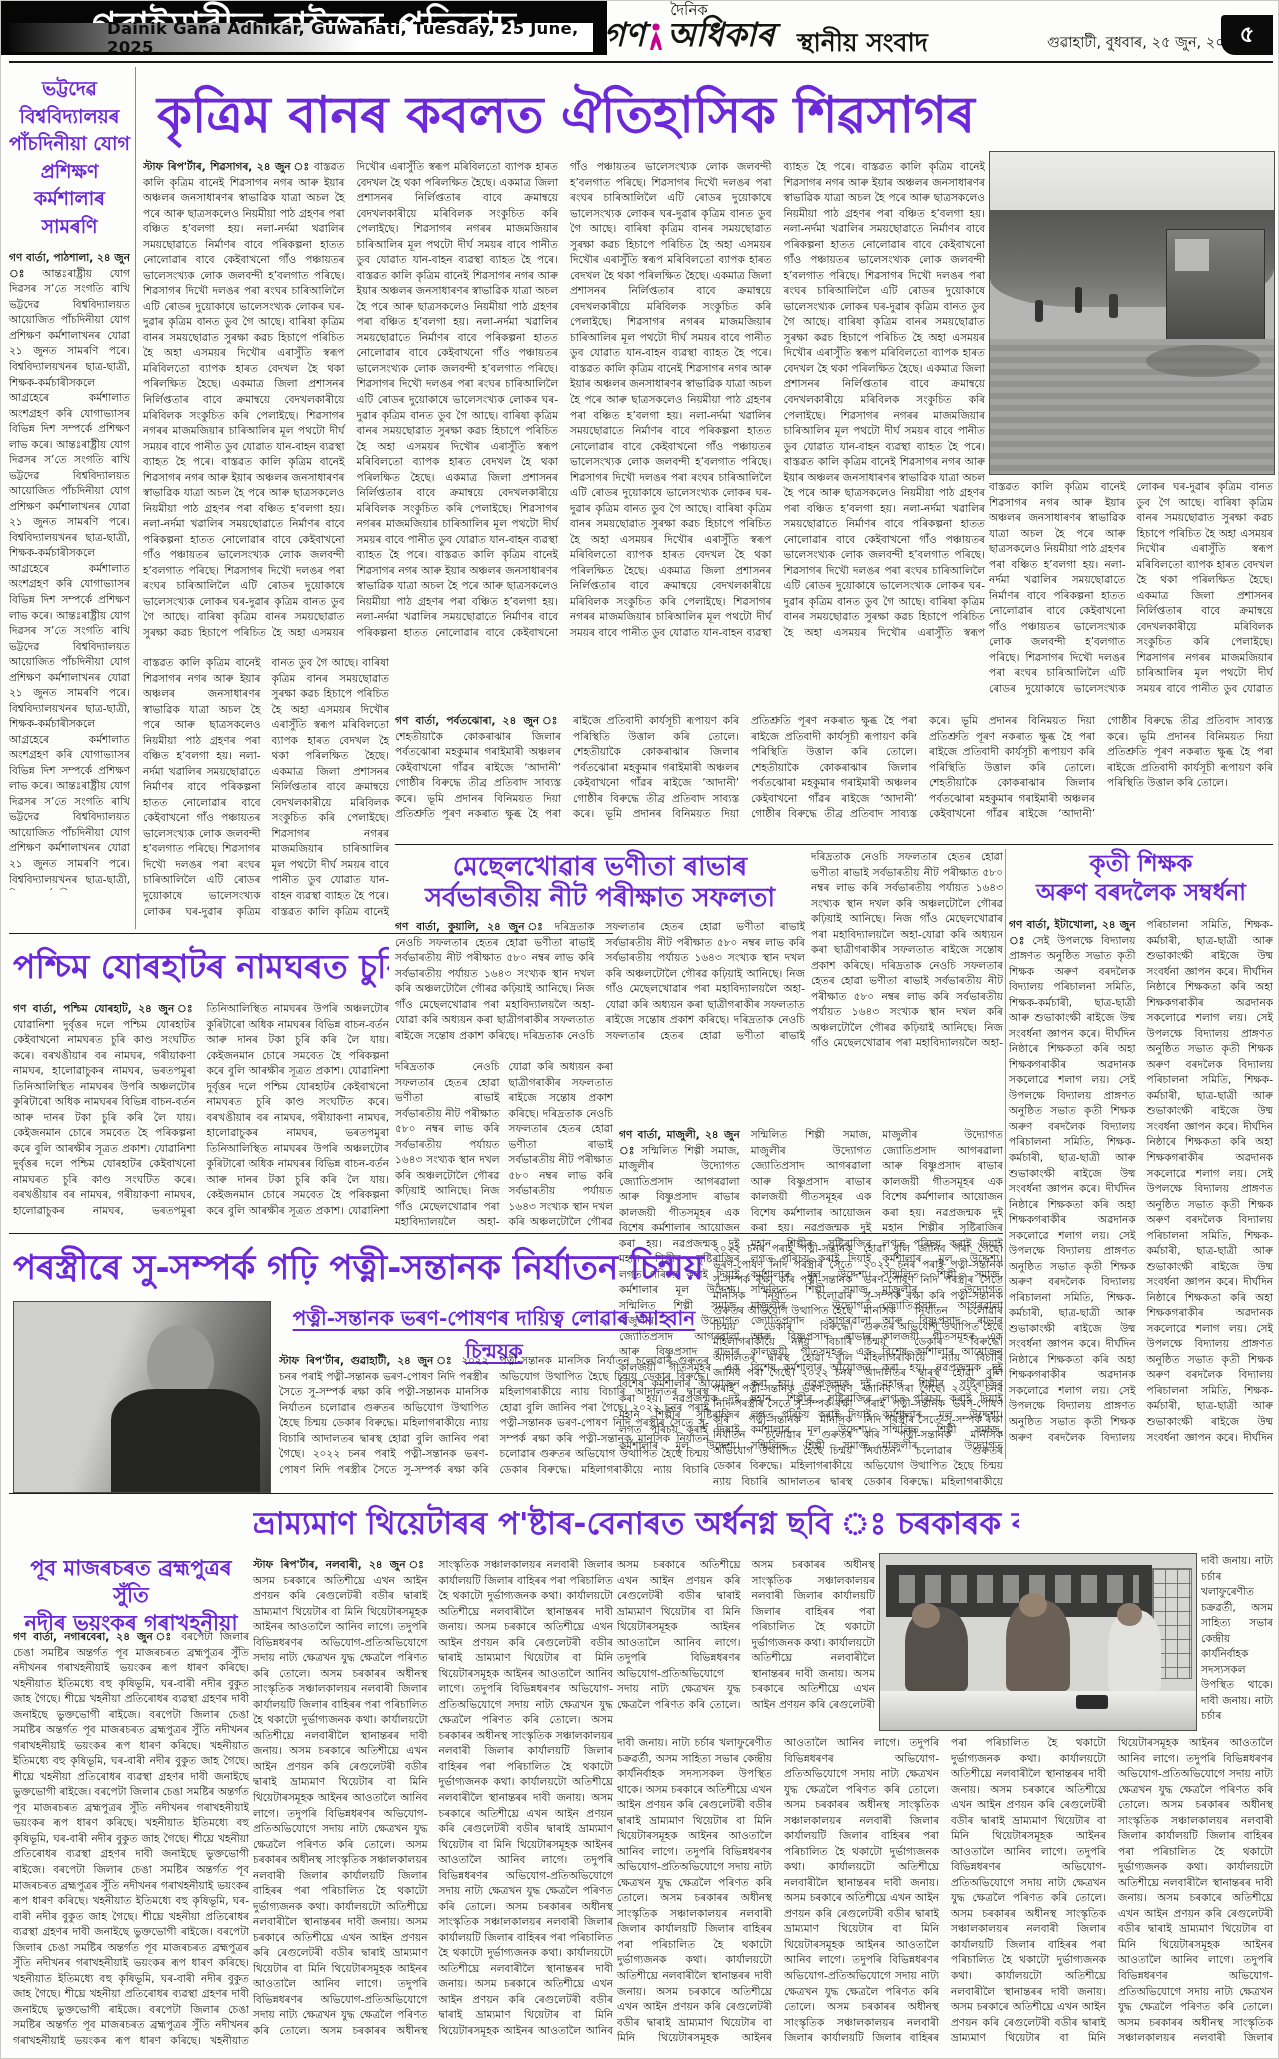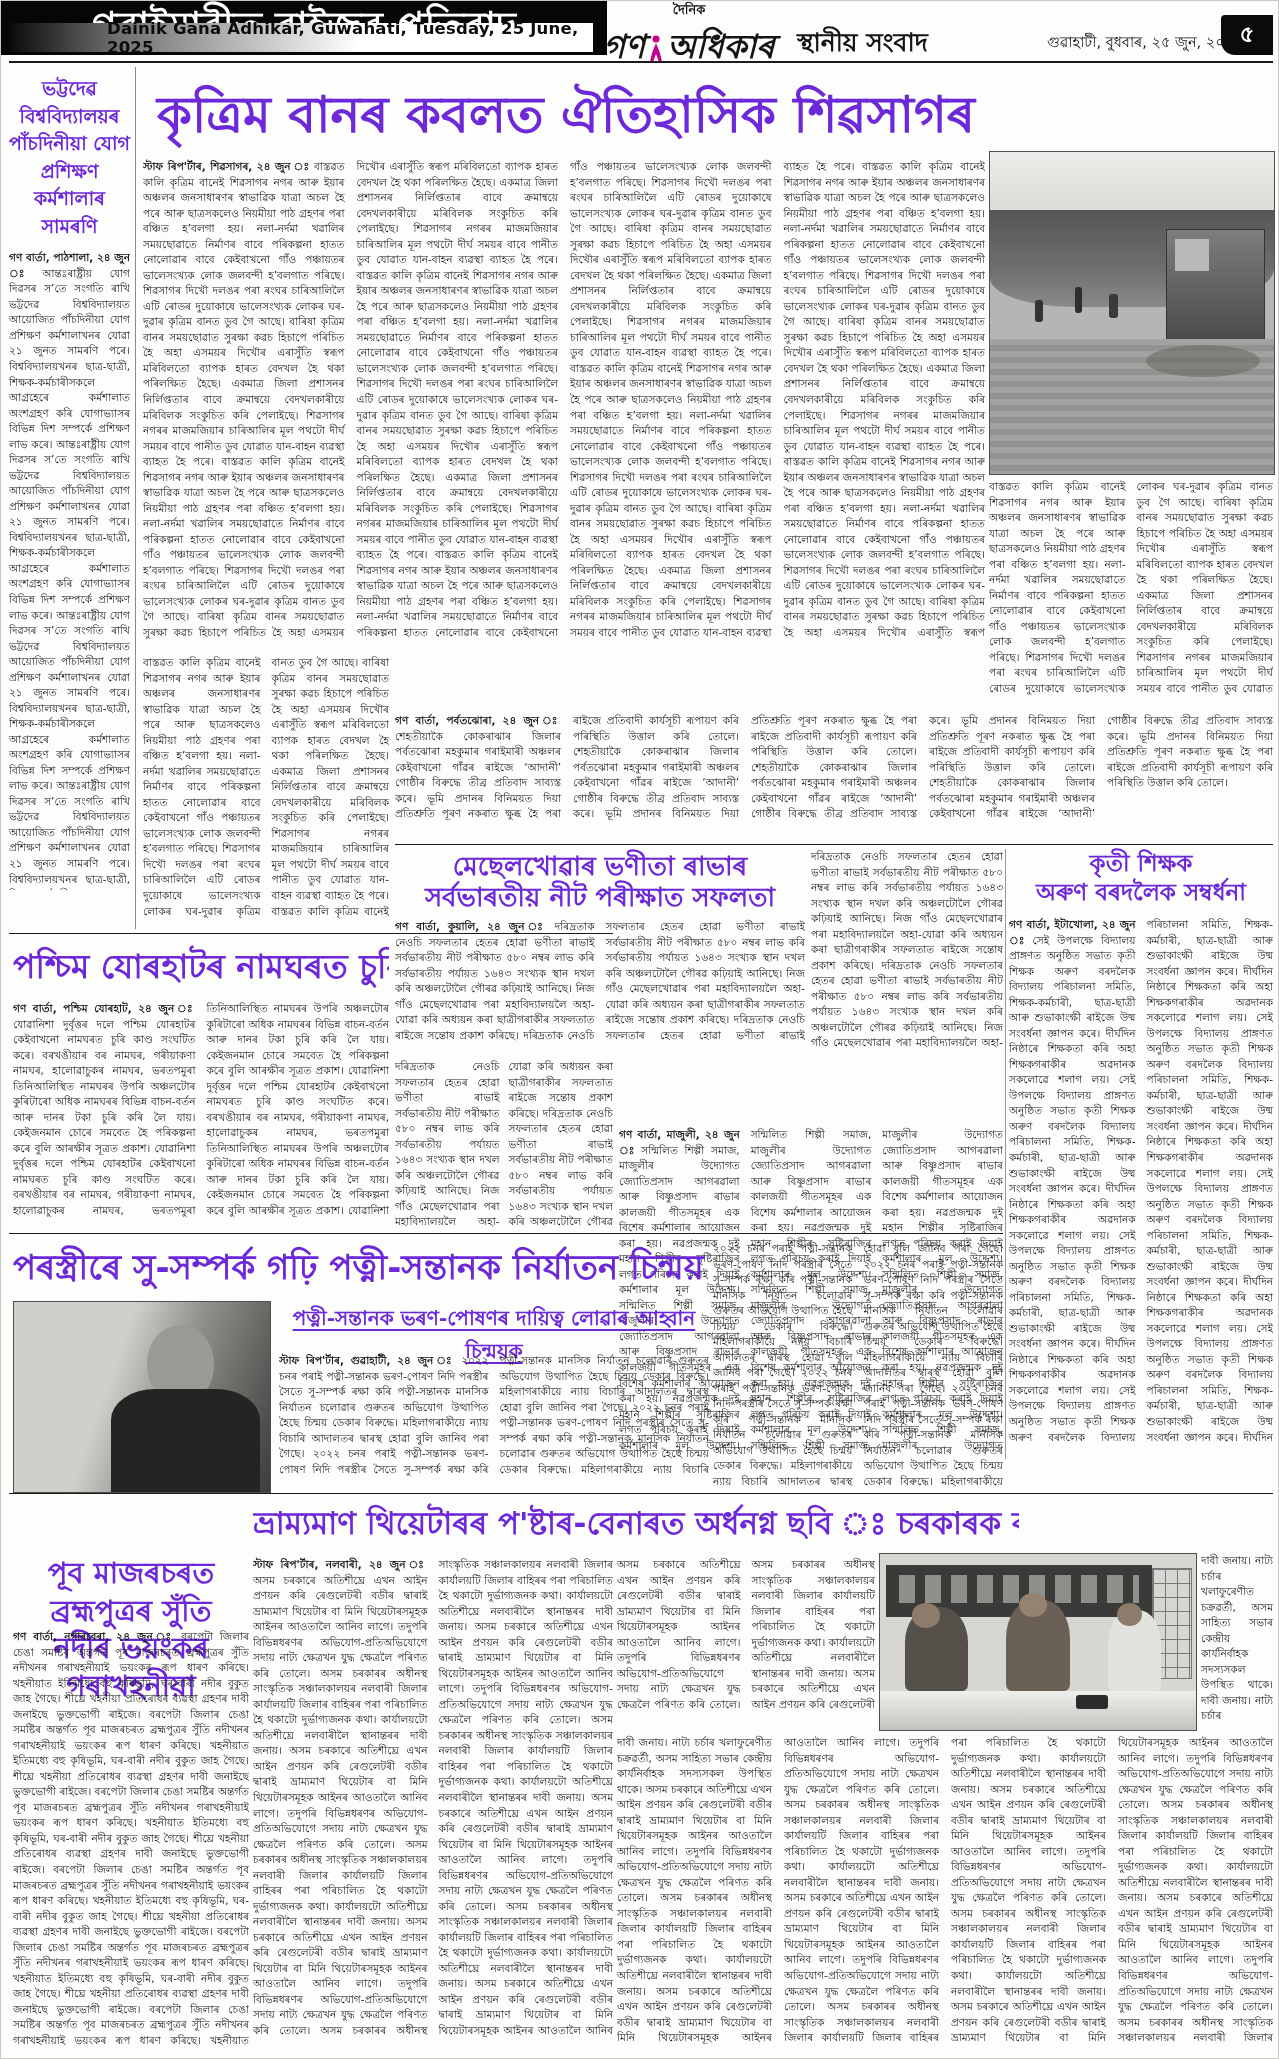--- a/index.html
+++ b/index.html
@@ -27,21 +27,21 @@
   
   #mast-bar{
     left:8px;top:22px;width:584px;height:29px;
     background:linear-gradient(to right,#0a0a0a,#6d6d6d 18%,#ffffff 60%);
     display:flex;align-items:center;
   }
   #mast-bar span{
     margin-left:98px;font-weight:bold;font-size:16.5px;color:#0c0c0c;letter-spacing:.2px;
   }
   #logo{left:582px;top:2px;width:212px;height:58px;text-align:center;line-height:1;}
-  #logo .logo-top{font-size:13px;font-weight:bold;display:block;margin-bottom:14px;}
+  #logo .logo-top{font-size:15px;font-weight:normal;display:block;margin-bottom:0;}
   #logo .logo-main{font-size:33px;font-weight:bold;display:inline-flex;align-items:flex-end;gap:2px;font-style:italic;}
   #section-label{left:796px;top:22px;font-size:25px;font-weight:bold;}
   #date-line{left:1046px;top:30px;font-size:14.5px;}
   #page-badge{
     left:1220px;top:14px;width:52px;height:40px;background:#0b0b0b;color:#fff;
     display:flex;align-items:center;justify-content:center;font-size:23px;font-weight:bold;
     border-radius:4px 0 0 14px;
   }
   
   .photo{position:absolute;overflow:hidden;background:#b5b5b3;border:1px solid #4e4e4e;}
@@ -175,21 +175,21 @@
   <div class="body-text cols-2 abs" style="left:278px;top:1352px;width:430px;height:138px;">
     <b class="byline">স্টাফ ৰিপ'ৰ্টাৰ, গুৱাহাটী, ২৪ জুন ঃ</b>
     <span>২০২২ চনৰ পৰাই পত্নী-সন্তানক ভৰণ-পোষণ নিদি পৰস্ত্ৰীৰ সৈতে সু-সম্পৰ্ক ৰক্ষা কৰি পত্নী-সন্তানক মানসিক নিৰ্যাতন চলোৱাৰ গুৰুতৰ অভিযোগ উত্থাপিত হৈছে চিন্ময় ডেকাৰ বিৰুদ্ধে। মহিলাগৰাকীয়ে ন্যায় বিচাৰি আদালতৰ দ্বাৰস্থ হোৱা বুলি জানিব পৰা গৈছে। ২০২২ চনৰ পৰাই পত্নী-সন্তানক ভৰণ-পোষণ নিদি পৰস্ত্ৰীৰ সৈতে সু-সম্পৰ্ক ৰক্ষা কৰি পত্নী-সন্তানক মানসিক নিৰ্যাতন চলোৱাৰ গুৰুতৰ অভিযোগ উত্থাপিত হৈছে চিন্ময় ডেকাৰ বিৰুদ্ধে। মহিলাগৰাকীয়ে ন্যায় বিচাৰি আদালতৰ দ্বাৰস্থ হোৱা বুলি জানিব পৰা গৈছে। ২০২২ চনৰ পৰাই পত্নী-সন্তানক ভৰণ-পোষণ নিদি পৰস্ত্ৰীৰ সৈতে সু-সম্পৰ্ক ৰক্ষা কৰি পত্নী-সন্তানক মানসিক নিৰ্যাতন চলোৱাৰ গুৰুতৰ অভিযোগ উত্থাপিত হৈছে চিন্ময় ডেকাৰ বিৰুদ্ধে। মহিলাগৰাকীয়ে ন্যায় বিচাৰি আদালতৰ দ্বাৰস্থ হোৱা বুলি জানিব পৰা গৈছে। ২০২২ চনৰ পৰাই পত্নী-সন্তানক ভৰণ-পোষণ নিদি পৰস্ত্ৰীৰ সৈতে সু-সম্পৰ্ক ৰক্ষা কৰি পত্নী-সন্তানক মানসিক নিৰ্যাতন চলোৱাৰ গুৰুতৰ অভিযোগ উত্থাপিত হৈছে চিন্ময় ডেকাৰ বিৰুদ্ধে। মহিলাগৰাকীয়ে ন্যায় বিচাৰি আদালতৰ দ্বাৰস্থ হোৱা বুলি জানিব পৰা গৈছে।</span>
   </div>
   <div class="body-text cols-2 abs" style="left:712px;top:1240px;width:290px;height:250px;">
     <span>২০২২ চনৰ পৰাই পত্নী-সন্তানক ভৰণ-পোষণ নিদি পৰস্ত্ৰীৰ সৈতে সু-সম্পৰ্ক ৰক্ষা কৰি পত্নী-সন্তানক মানসিক নিৰ্যাতন চলোৱাৰ গুৰুতৰ অভিযোগ উত্থাপিত হৈছে চিন্ময় ডেকাৰ বিৰুদ্ধে। মহিলাগৰাকীয়ে ন্যায় বিচাৰি আদালতৰ দ্বাৰস্থ হোৱা বুলি জানিব পৰা গৈছে। ২০২২ চনৰ পৰাই পত্নী-সন্তানক ভৰণ-পোষণ নিদি পৰস্ত্ৰীৰ সৈতে সু-সম্পৰ্ক ৰক্ষা কৰি পত্নী-সন্তানক মানসিক নিৰ্যাতন চলোৱাৰ গুৰুতৰ অভিযোগ উত্থাপিত হৈছে চিন্ময় ডেকাৰ বিৰুদ্ধে। মহিলাগৰাকীয়ে ন্যায় বিচাৰি আদালতৰ দ্বাৰস্থ হোৱা বুলি জানিব পৰা গৈছে। ২০২২ চনৰ পৰাই পত্নী-সন্তানক ভৰণ-পোষণ নিদি পৰস্ত্ৰীৰ সৈতে সু-সম্পৰ্ক ৰক্ষা কৰি পত্নী-সন্তানক মানসিক নিৰ্যাতন চলোৱাৰ গুৰুতৰ অভিযোগ উত্থাপিত হৈছে চিন্ময় ডেকাৰ বিৰুদ্ধে। মহিলাগৰাকীয়ে ন্যায় বিচাৰি আদালতৰ দ্বাৰস্থ হোৱা বুলি জানিব পৰা গৈছে। ২০২২ চনৰ পৰাই পত্নী-সন্তানক ভৰণ-পোষণ নিদি পৰস্ত্ৰীৰ সৈতে সু-সম্পৰ্ক ৰক্ষা কৰি পত্নী-সন্তানক মানসিক নিৰ্যাতন চলোৱাৰ গুৰুতৰ অভিযোগ উত্থাপিত হৈছে চিন্ময় ডেকাৰ বিৰুদ্ধে। মহিলাগৰাকীয়ে ন্যায় বিচাৰি আদালতৰ দ্বাৰস্থ হোৱা বুলি জানিব পৰা গৈছে। ২০২২ চনৰ পৰাই পত্নী-সন্তানক ভৰণ-পোষণ নিদি পৰস্ত্ৰীৰ সৈতে সু-সম্পৰ্ক ৰক্ষা কৰি পত্নী-সন্তানক মানসিক নিৰ্যাতন চলোৱাৰ গুৰুতৰ অভিযোগ উত্থাপিত হৈছে চিন্ময় ডেকাৰ বিৰুদ্ধে। মহিলাগৰাকীয়ে ন্যায় বিচাৰি আদালতৰ দ্বাৰস্থ হোৱা বুলি জানিব পৰা গৈছে।</span>
   </div>
 
   <div class="rule" style="left:8px;top:1492px;width:1264px;height:1px;"></div>
 
-  <div class="abs headline hl-center" style="left:12px;top:1554px;width:236px;height:66px;font-size:29px;line-height:1.3;">
+  <div class="abs headline hl-center" style="left:12px;top:1554px;width:236px;height:66px;font-size:21px;line-height:1.3;">
     <div>পূব মাজৰচৰত ব্ৰহ্মপুত্ৰৰ সুঁতি</div>
     <div>নদীৰ ভয়ংকৰ গৰাখহনীয়া</div>
   </div>
   <div class="body-text cols-1 abs" style="left:12px;top:1628px;width:236px;height:423px;">
     <b class="byline">গণ বাৰ্তা, নগাৰবেৰা, ২৪ জুন ঃ</b>
     <span>বৰপেটা জিলাৰ চেঙা সমষ্টিৰ অন্তৰ্গত পূব মাজৰচৰত ব্ৰহ্মপুত্ৰৰ সুঁতি নদীখনৰ গৰাখহনীয়াই ভয়ংকৰ ৰূপ ধাৰণ কৰিছে। খহনীয়াত ইতিমধ্যে বহু কৃষিভূমি, ঘৰ-বাৰী নদীৰ বুকুত জাহ গৈছে। শীঘ্ৰে খহনীয়া প্ৰতিৰোধৰ ব্যৱস্থা গ্ৰহণৰ দাবী জনাইছে ভুক্তভোগী ৰাইজে। বৰপেটা জিলাৰ চেঙা সমষ্টিৰ অন্তৰ্গত পূব মাজৰচৰত ব্ৰহ্মপুত্ৰৰ সুঁতি নদীখনৰ গৰাখহনীয়াই ভয়ংকৰ ৰূপ ধাৰণ কৰিছে। খহনীয়াত ইতিমধ্যে বহু কৃষিভূমি, ঘৰ-বাৰী নদীৰ বুকুত জাহ গৈছে। শীঘ্ৰে খহনীয়া প্ৰতিৰোধৰ ব্যৱস্থা গ্ৰহণৰ দাবী জনাইছে ভুক্তভোগী ৰাইজে। বৰপেটা জিলাৰ চেঙা সমষ্টিৰ অন্তৰ্গত পূব মাজৰচৰত ব্ৰহ্মপুত্ৰৰ সুঁতি নদীখনৰ গৰাখহনীয়াই ভয়ংকৰ ৰূপ ধাৰণ কৰিছে। খহনীয়াত ইতিমধ্যে বহু কৃষিভূমি, ঘৰ-বাৰী নদীৰ বুকুত জাহ গৈছে। শীঘ্ৰে খহনীয়া প্ৰতিৰোধৰ ব্যৱস্থা গ্ৰহণৰ দাবী জনাইছে ভুক্তভোগী ৰাইজে। বৰপেটা জিলাৰ চেঙা সমষ্টিৰ অন্তৰ্গত পূব মাজৰচৰত ব্ৰহ্মপুত্ৰৰ সুঁতি নদীখনৰ গৰাখহনীয়াই ভয়ংকৰ ৰূপ ধাৰণ কৰিছে। খহনীয়াত ইতিমধ্যে বহু কৃষিভূমি, ঘৰ-বাৰী নদীৰ বুকুত জাহ গৈছে। শীঘ্ৰে খহনীয়া প্ৰতিৰোধৰ ব্যৱস্থা গ্ৰহণৰ দাবী জনাইছে ভুক্তভোগী ৰাইজে। বৰপেটা জিলাৰ চেঙা সমষ্টিৰ অন্তৰ্গত পূব মাজৰচৰত ব্ৰহ্মপুত্ৰৰ সুঁতি নদীখনৰ গৰাখহনীয়াই ভয়ংকৰ ৰূপ ধাৰণ কৰিছে। খহনীয়াত ইতিমধ্যে বহু কৃষিভূমি, ঘৰ-বাৰী নদীৰ বুকুত জাহ গৈছে। শীঘ্ৰে খহনীয়া প্ৰতিৰোধৰ ব্যৱস্থা গ্ৰহণৰ দাবী জনাইছে ভুক্তভোগী ৰাইজে। বৰপেটা জিলাৰ চেঙা সমষ্টিৰ অন্তৰ্গত পূব মাজৰচৰত ব্ৰহ্মপুত্ৰৰ সুঁতি নদীখনৰ গৰাখহনীয়াই ভয়ংকৰ ৰূপ ধাৰণ কৰিছে। খহনীয়াত ইতিমধ্যে বহু কৃষিভূমি, ঘৰ-বাৰী নদীৰ বুকুত জাহ গৈছে। শীঘ্ৰে খহনীয়া প্ৰতিৰোধৰ ব্যৱস্থা গ্ৰহণৰ দাবী জনাইছে ভুক্তভোগী ৰাইজে। বৰপেটা জিলাৰ চেঙা সমষ্টিৰ অন্তৰ্গত পূব মাজৰচৰত ব্ৰহ্মপুত্ৰৰ সুঁতি নদীখনৰ গৰাখহনীয়াই ভয়ংকৰ ৰূপ ধাৰণ কৰিছে। খহনীয়াত ইতিমধ্যে বহু কৃষিভূমি, ঘৰ-বাৰী নদীৰ বুকুত জাহ গৈছে। শীঘ্ৰে খহনীয়া প্ৰতিৰোধৰ ব্যৱস্থা গ্ৰহণৰ দাবী জনাইছে ভুক্তভোগী ৰাইজে।</span>
   </div>
 
   <div class="abs headline nowrap hl-center" style="left:252px;top:1498px;width:766px;height:50px;font-size:31px;">ভ্ৰাম্যমাণ থিয়েটাৰৰ প'ষ্টাৰ-বেনাৰত অৰ্ধনগ্ন ছবি ঃ চৰকাৰক ব্যৱস্থা গ্ৰহণৰ দাবী</div>
 

